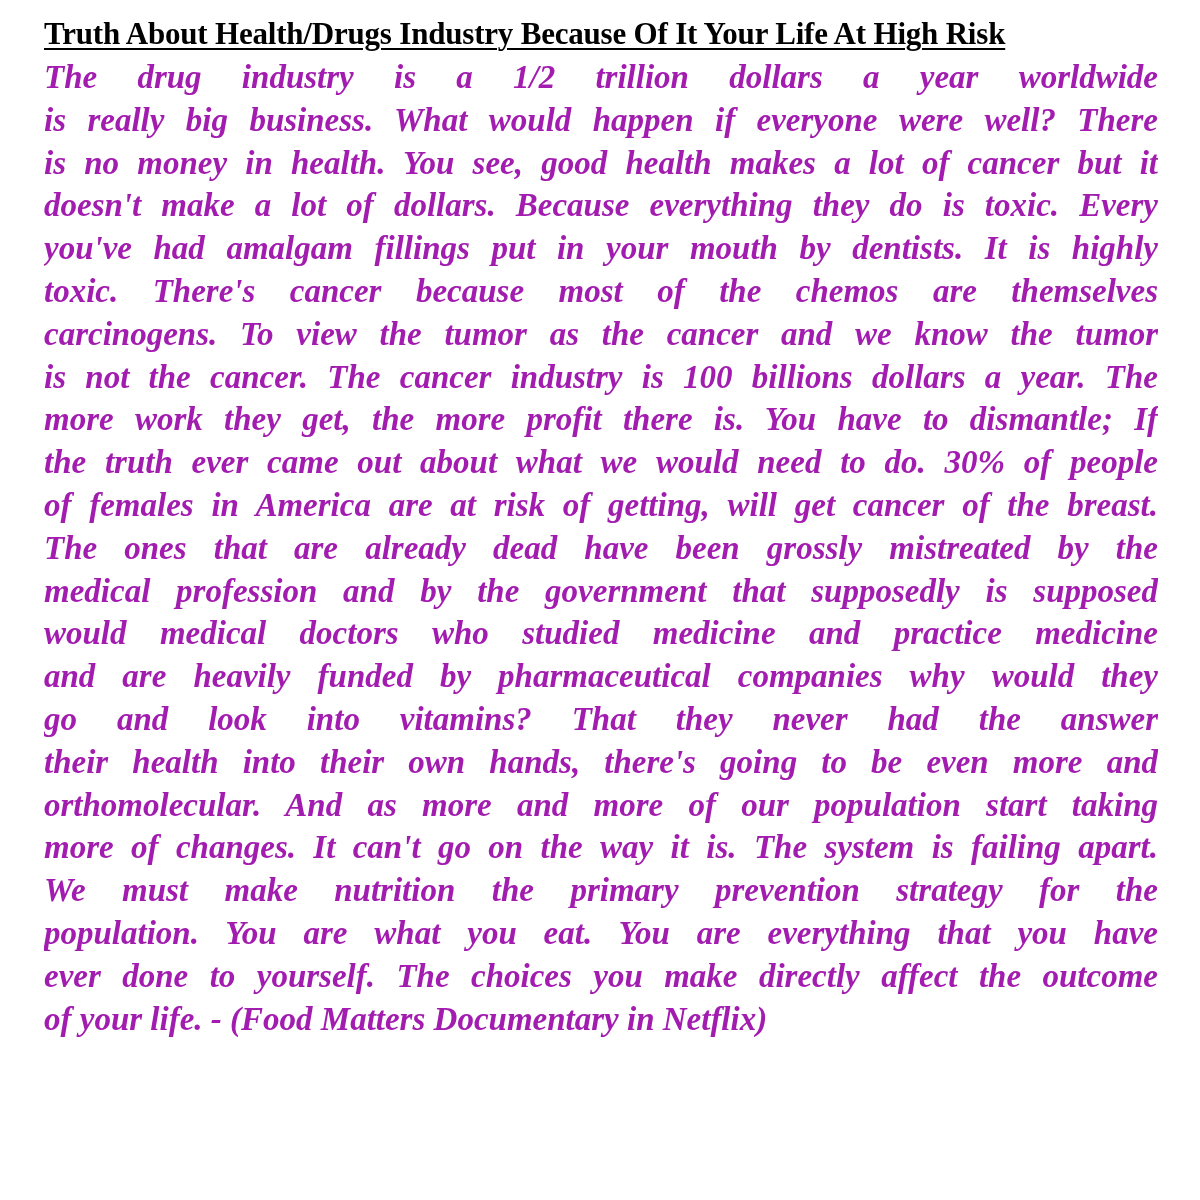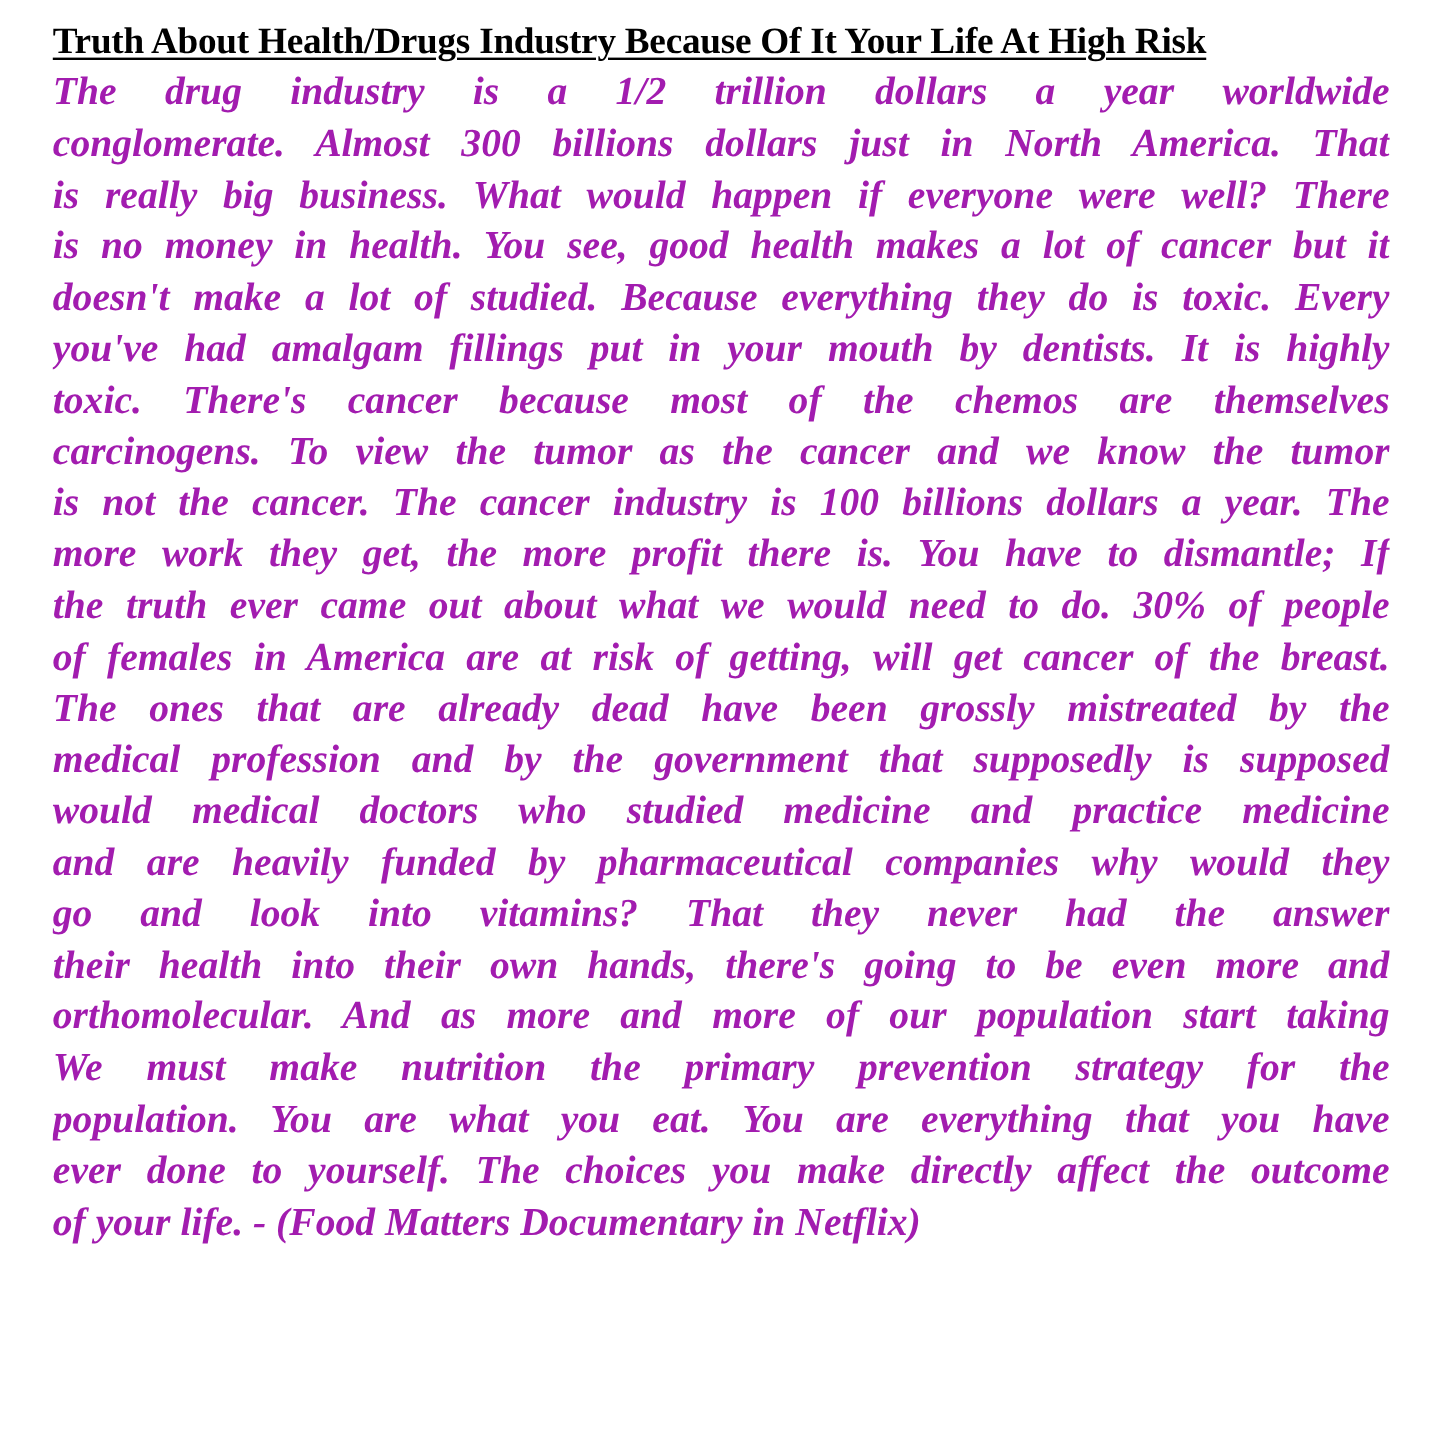--- a/index.html
+++ b/index.html
@@ -21,35 +21,35 @@
     }
     .line.last { text-align-last:left; }
   </style>
 </head>
 <body>
 
 <div class="title">Truth About Health/Drugs Industry Because Of It Your Life At High Risk</div>
 
 <div class="body">
   <span class="line">The drug industry is a 1/2 trillion dollars a year worldwide</span>
-  <span class="line">conglomerate. Almost 300 billions dollars just in North America. That</span>
   <span class="line">is really big business. What would happen if everyone were well? There</span>
   <span class="line">is no money in health. You see, good health makes a lot of cancer but it</span>
-  <span class="line">doesn't make a lot of studied. Because everything they do is toxic. Every</span>
+  <span class="line">doesn't make a lot of dollars. Because everything they do is toxic. Every</span>
   <span class="line">you've had amalgam fillings put in your mouth by dentists. It is highly</span>
   <span class="line">toxic. There's cancer because most of the chemos are themselves</span>
   <span class="line">carcinogens. To view the tumor as the cancer and we know the tumor</span>
   <span class="line">is not the cancer. The cancer industry is 100 billions dollars a year. The</span>
   <span class="line">more work they get, the more profit there is. You have to dismantle; If</span>
   <span class="line">the truth ever came out about what we would need to do. 30% of people</span>
   <span class="line">of females in America are at risk of getting, will get cancer of the breast.</span>
   <span class="line">The ones that are already dead have been grossly mistreated by the</span>
   <span class="line">medical profession and by the government that supposedly is supposed</span>
   <span class="line">would medical doctors who studied medicine and practice medicine</span>
   <span class="line">and are heavily funded by pharmaceutical companies why would they</span>
   <span class="line">go and look into vitamins? That they never had the answer</span>
   <span class="line">their health into their own hands, there's going to be even more and</span>
   <span class="line">orthomolecular. And as more and more of our population start taking</span>
+  <span class="line">more of changes. It can't go on the way it is. The system is failing apart.</span>
   <span class="line">We must make nutrition the primary prevention strategy for the</span>
   <span class="line">population. You are what you eat. You are everything that you have</span>
   <span class="line">ever done to yourself. The choices you make directly affect the outcome</span>
   <span class="line last">of your life. - (Food Matters Documentary in Netflix)</span>
 </div>
 
 </body></html>

